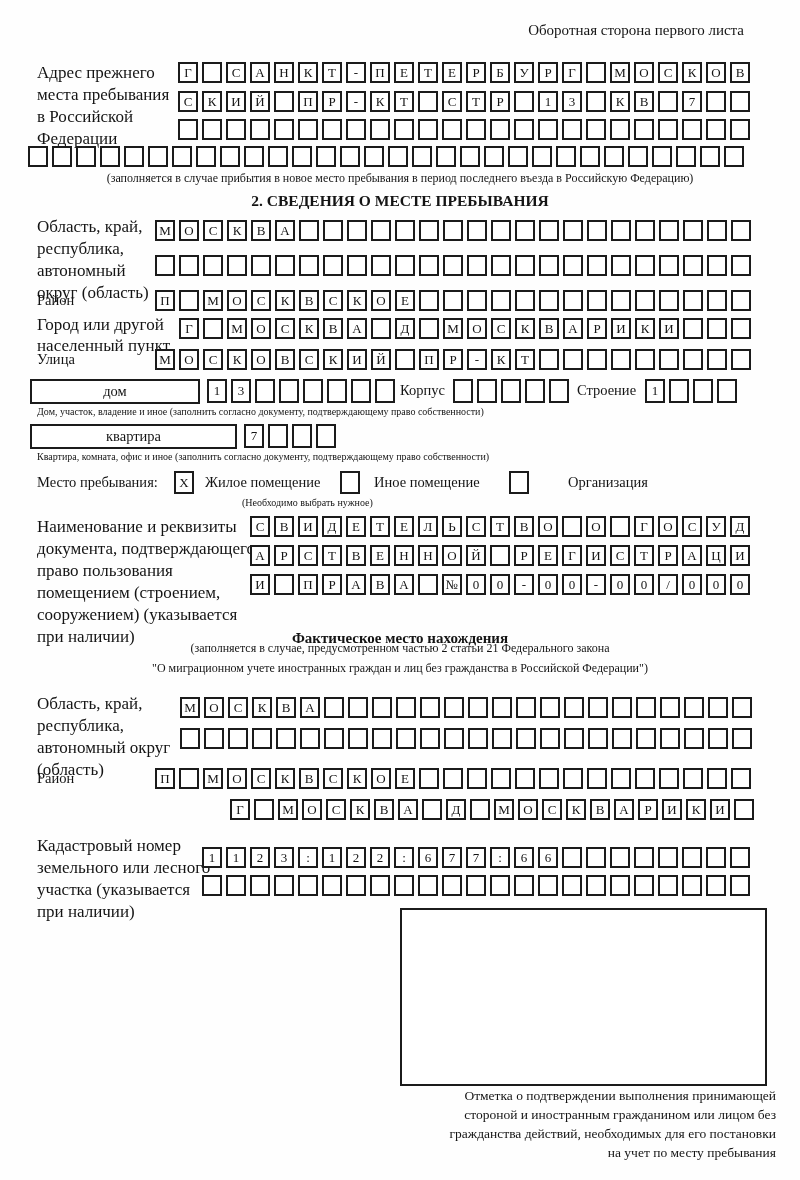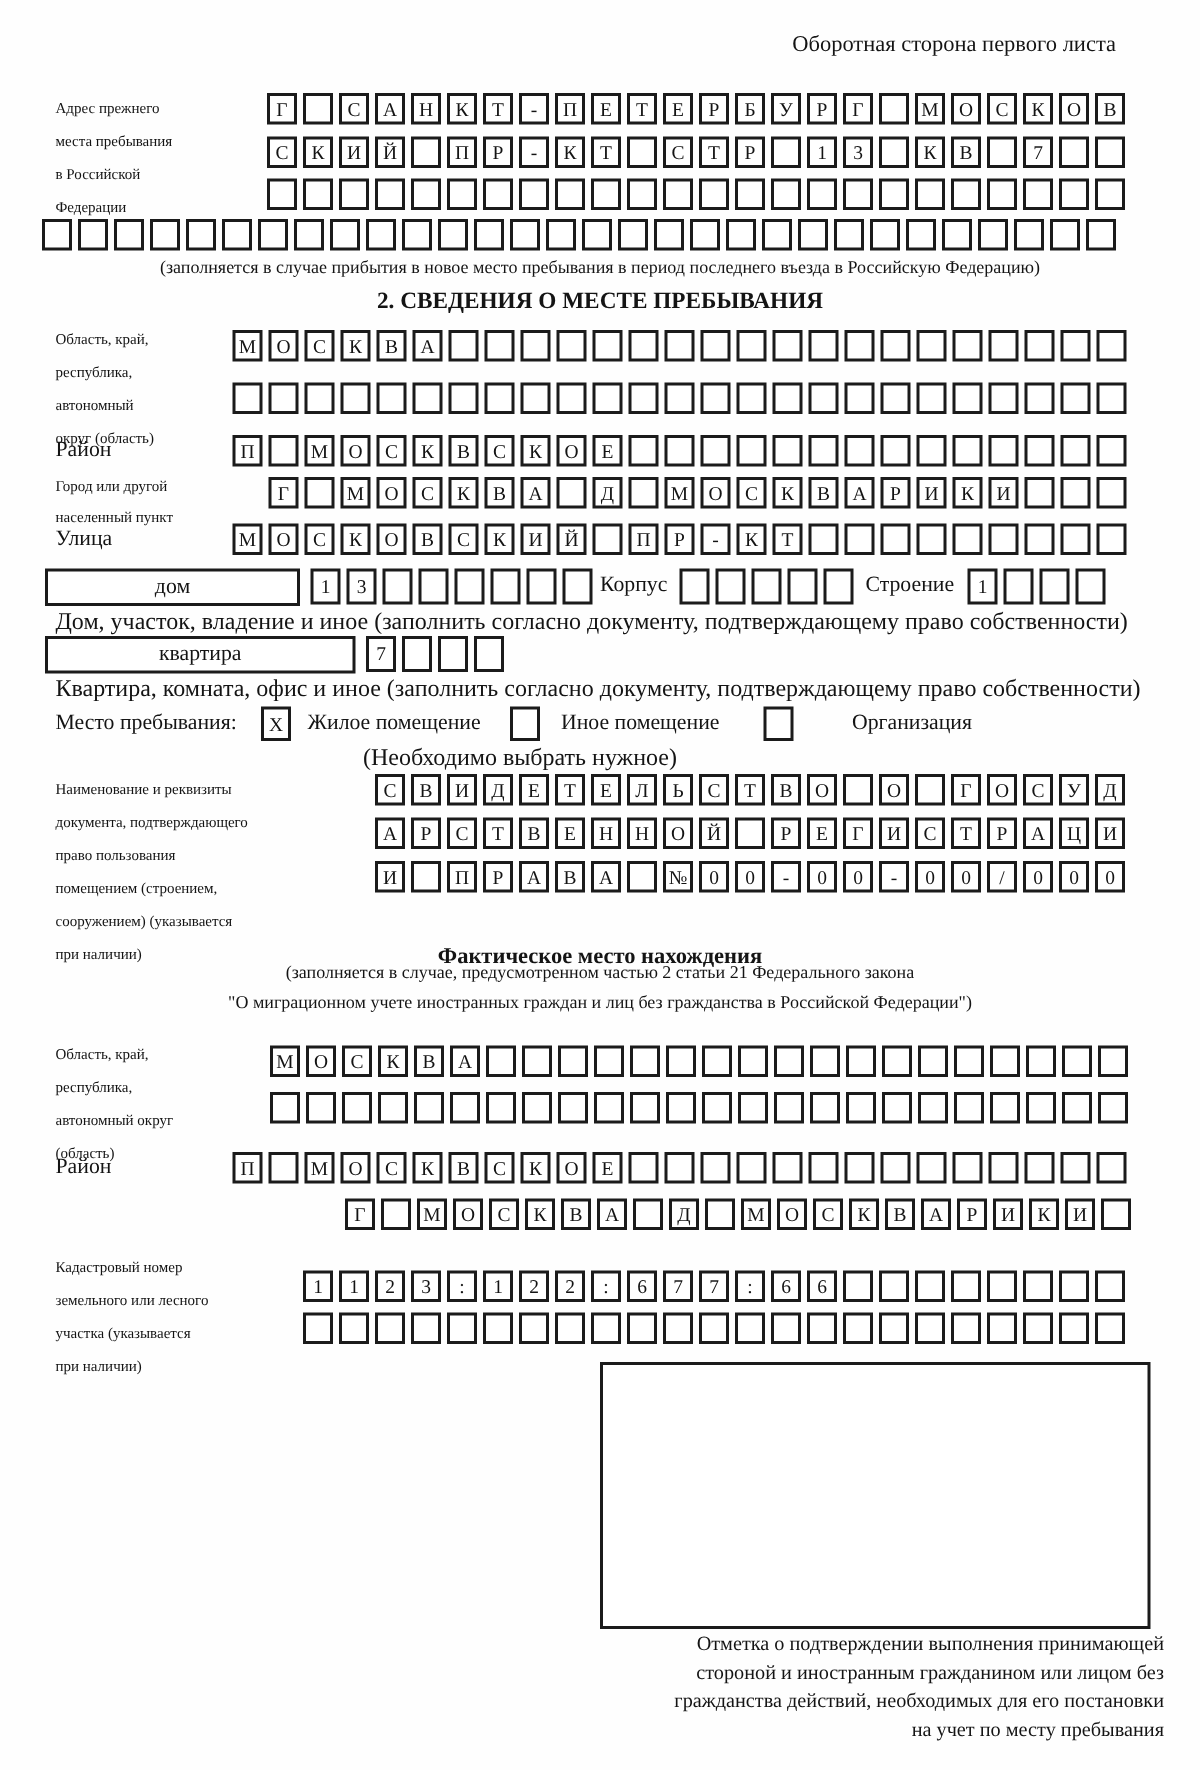--- a/index.html
+++ b/index.html
@@ -1,23 +1,23 @@
 <!DOCTYPE html>
 <html><head>
 <meta charset="utf-8">
 <style>
   html,body{margin:0;padding:0;background:#ffffff;}
   .page{
     position:relative;width:800px;height:1180px;background:#fefefe;
     font-family:"Liberation Serif","DejaVu Serif",serif;color:#141414;overflow:hidden;
   }
   .t{position:absolute;font-size:14.5px;white-space:nowrap;}
-  .lbl{position:absolute;font-size:10px;line-height:22px;white-space:pre-line;}
+  .lbl{position:absolute;font-size:17px;line-height:22px;white-space:pre-line;}
   .lbl.lh21{line-height:21px;}
-  .cap{position:absolute;font-size:16px;white-space:nowrap;}
+  .cap{position:absolute;font-size:10px;white-space:nowrap;}
   .center{position:absolute;left:7px;width:786px;text-align:center;}
   .b{font-weight:bold;}
   .cells{position:absolute;display:flex;white-space:nowrap;}
   .cb{
     flex:none;width:20px;height:21px;margin-right:4px;box-sizing:border-box;
     border:2px solid #1b1b1b;background:#fff;
     font-size:13px;line-height:17px;text-align:center;overflow:hidden;
   }
   .cells.tall .cb{height:24px;line-height:20px;}
   .ckbox{

